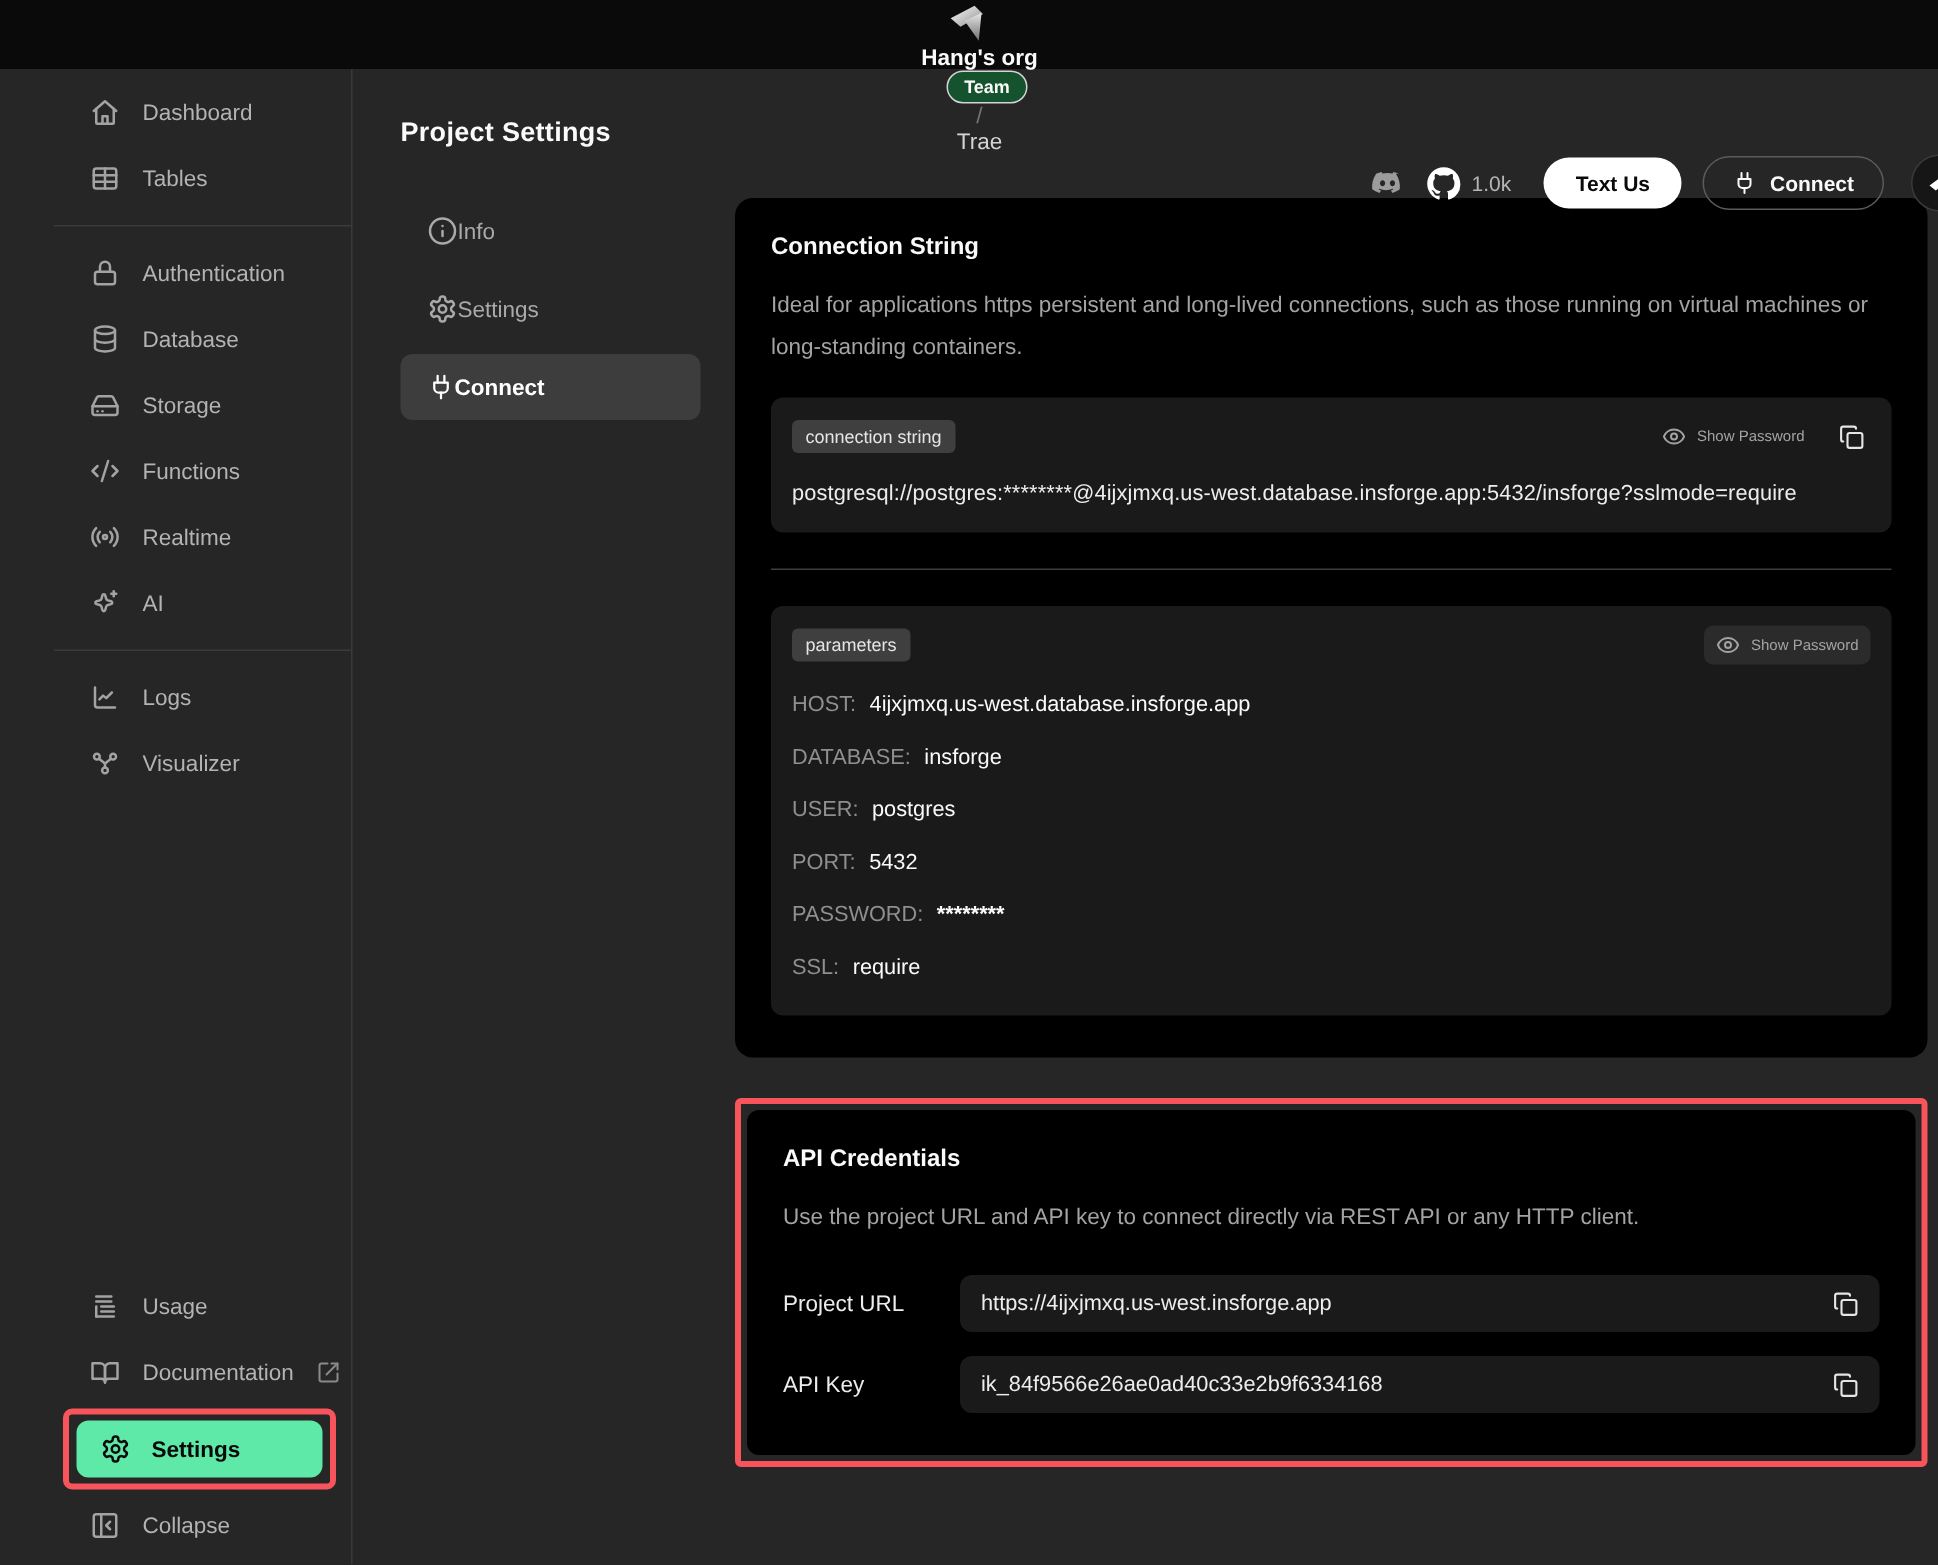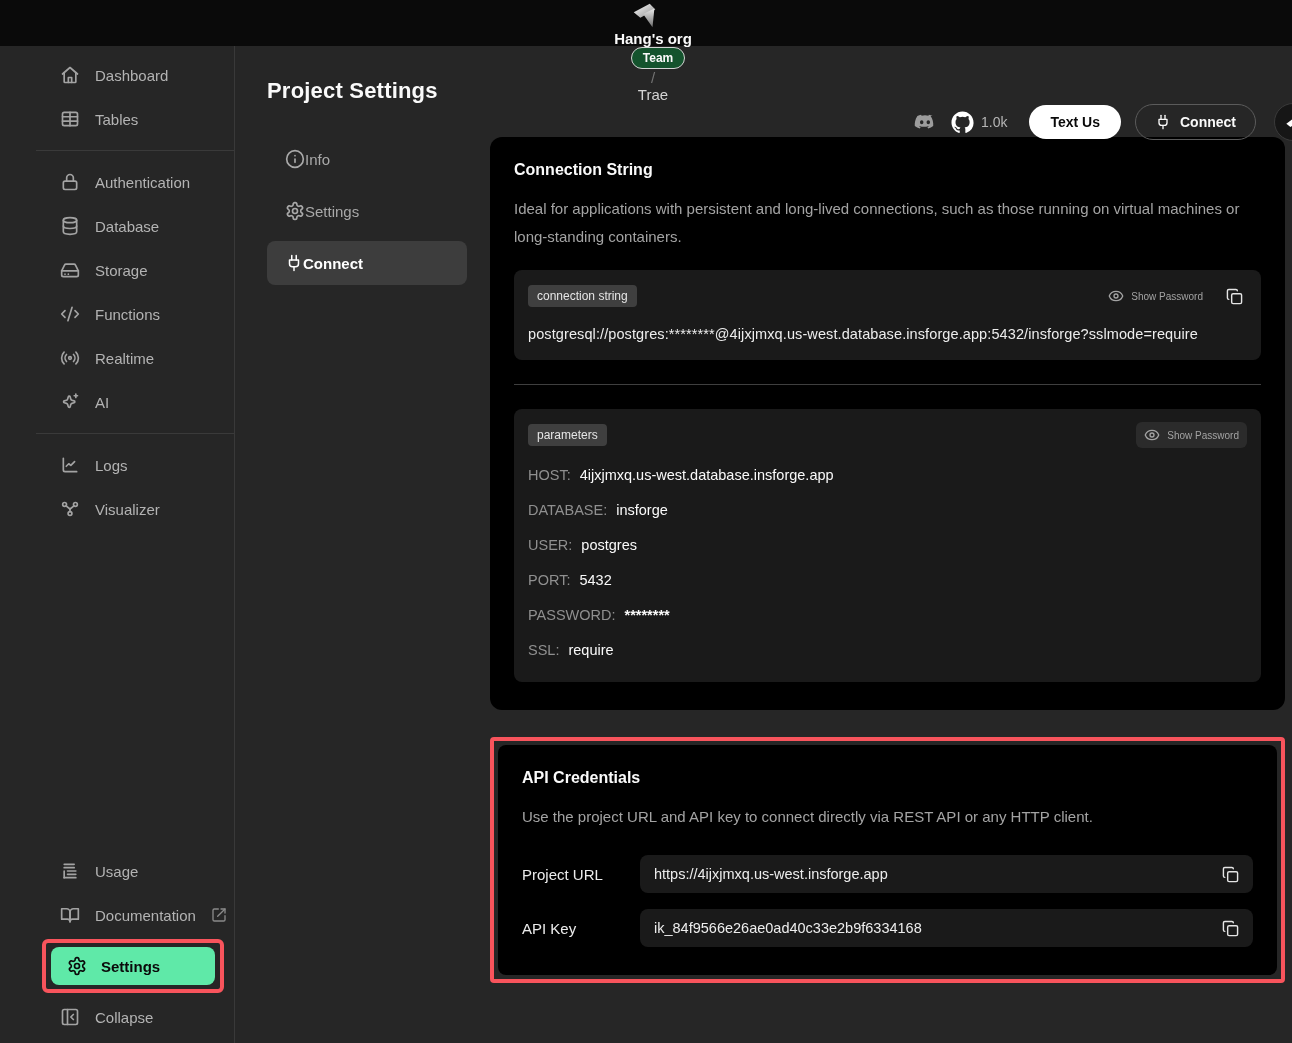--- a/index.html
+++ b/index.html
@@ -61,21 +61,21 @@
   }
   .side-item-active {
     background:#5fe9a8; color:#0a0a0a; font-weight:700; border-radius:8px;
     height:38px; flex:0 0 38px; display:flex; align-items:center; gap:14px;
     padding:0 14px 0 16px; font-size:15px; cursor:pointer;
   }
   .side-item-active .ic { color:#0a0a0a; }
 
   
   .main { flex:1; padding:32px 7px 0 32px; overflow:hidden; }
-  .page-title { color:#fafafa; font-size:22px; font-weight:700; letter-spacing:.2px; }
+  .page-title { color:#fafafa; font-size:18px; font-weight:700; letter-spacing:.2px; }
   .main-row { display:flex; margin-top:33px; }
   .subnav { width:200px; flex:0 0 200px; margin-right:23px; }
   .subnav-item {
     height:44px; display:flex; align-items:center; padding:0 18px;
     color:#a9a9a9; font-size:15px; border-radius:8px; margin-bottom:8px; cursor:pointer;
   }
   .subnav-item.active { background:#3d3d3d; color:#fff; font-weight:700; }
   .content-col { flex:1; max-width:830px; }
 
   .card { background:#000000; border-radius:12px; padding:24px 24px 28px; }
@@ -376,21 +376,21 @@
               </svg>
           </span>
           <span>Connect</span>
         </div>
       </div>
 
       <div class="content-col">
 
         <section class="card">
           <h2 class="card-title">Connection String</h2>
-          <p class="card-desc">Ideal for applications with persistent and long-lived connections, such as those running on virtual machines or long-standing containers.</p>
+          <p class="card-desc">Ideal for applications https persistent and long-lived connections, such as those running on virtual machines or long-standing containers.</p>
 
           <div class="code-box">
             <div class="code-head">
               <span class="chip">connection string</span>
               <div class="head-right">
                 <button class="show-pass">
                   <span>
                     <svg viewBox="0 0 24 24" width="16" height="16" fill="none" stroke="currentColor" stroke-width="2" stroke-linecap="round" stroke-linejoin="round">
                         <path d="M2.06 12.35a1 1 0 0 1 0-.7C3.42 8.1 7.22 5 12 5s8.58 3.1 9.94 6.65a1 1 0 0 1 0 .7C20.58 15.9 16.78 19 12 19s-8.58-3.1-9.94-6.65Z"></path>
                         <circle cx="12" cy="12" r="3"></circle>

